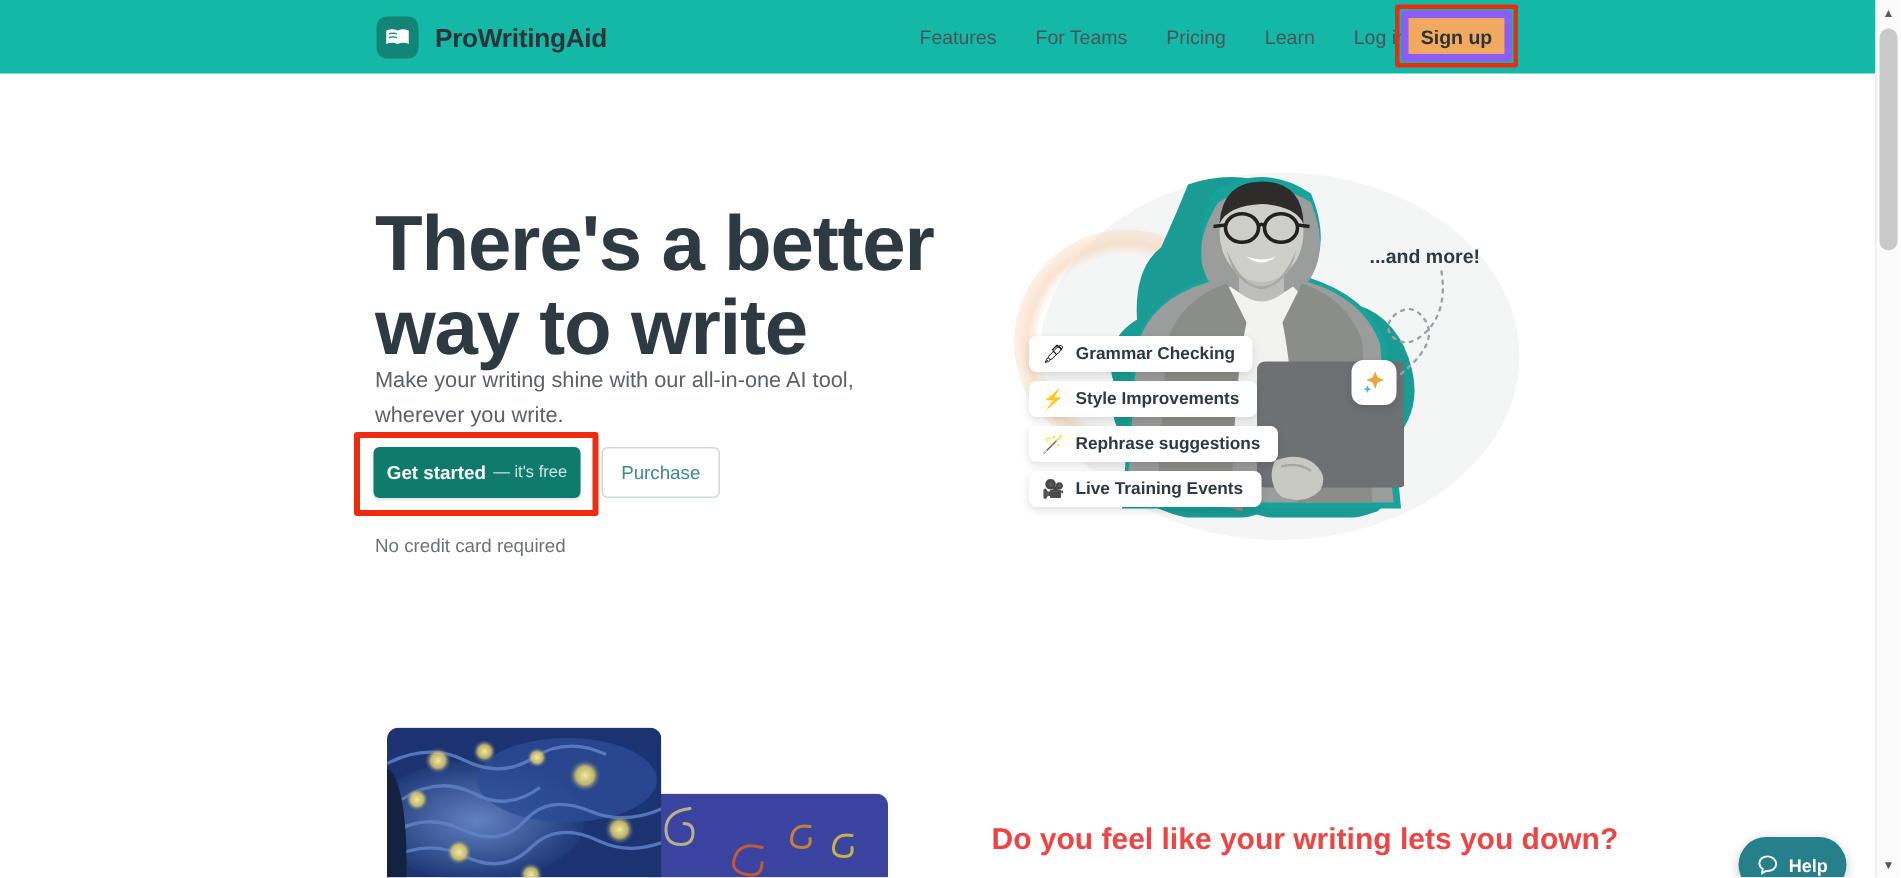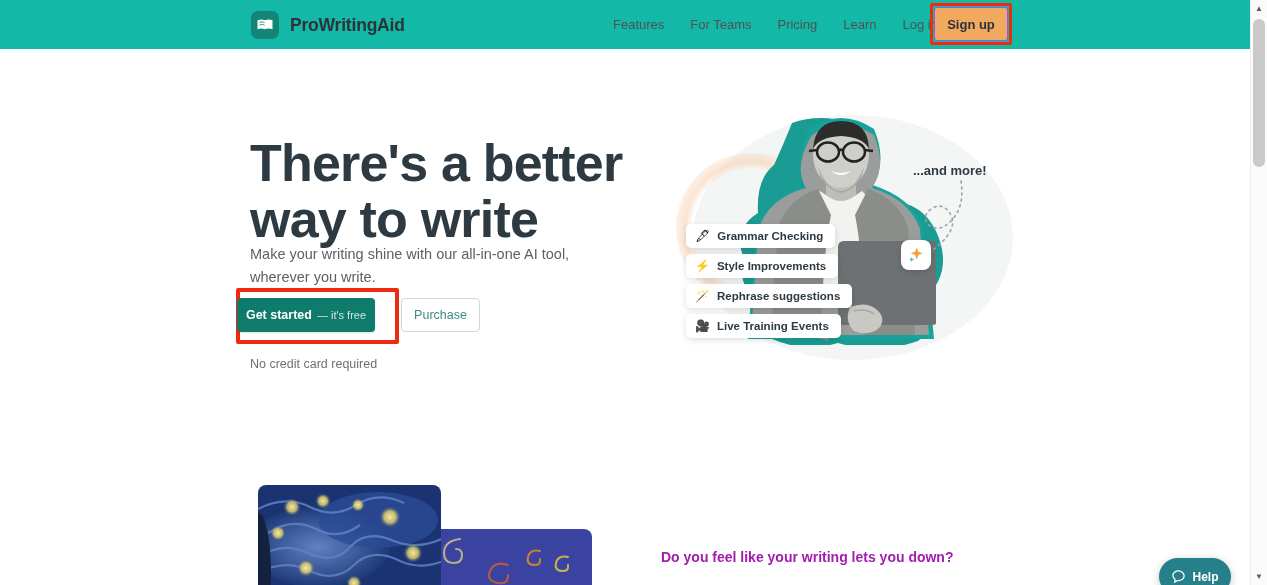--- a/index.html
+++ b/index.html
@@ -76,21 +76,21 @@
     position: absolute;
     left: 930px; top: 3px;
     width: 82px; height: 42px;
     border: 3px solid #ee2b0e;
     border-radius: 2px;
     padding: 1px;
   }
   #signup-btn {
     width: 100%; height: 100%;
     background: #f0a95f;
-    border: 1px solid #8b5cf6;
+    border: 5px solid #8b5cf6;
     border-radius: 3px;
     color: #2c3339;
     font-size: 13px;
     font-weight: bold;
     display: flex;
     align-items: center;
     justify-content: center;
     cursor: pointer;
   }
 
@@ -117,21 +117,21 @@
   
   #cta-highlight {
     position: absolute;
     left: 236px; top: 288px;
     width: 163px; height: 56px;
     border: 4px solid #ee2b0e;
     border-radius: 2px;
   }
   #get-started-btn {
     position: absolute;
-    left: 237px; top: 298px;
+    left: 249px; top: 298px;
     width: 138px; height: 34px;
     background: #0f7b6c;
     border-radius: 4px;
     color: #ffffff;
     font-size: 12.5px;
     display: flex;
     align-items: center;
     justify-content: center;
     gap: 5px;
     cursor: pointer;
@@ -248,23 +248,23 @@
   }
   #chip-0 { top: 119px; }
   #chip-1 { top: 149px; }
   #chip-2 { top: 179px; }
   #chip-3 { top: 209px; }
 
   
   #section-title {
     position: absolute;
     left: 661px; top: 549px;
-    font-size: 14px;
-    font-weight: bold;
-    color: #a21caf;
+    font-size: 20px;
+    font-weight: bold;
+    color: #ef4444;
     white-space: nowrap;
   }
   #art-starry {
     position: absolute;
     left: 258px; top: 485px;
     width: 183px; height: 120px;
     border-radius: 8px;
     overflow: hidden;
     z-index: 2;
   }

